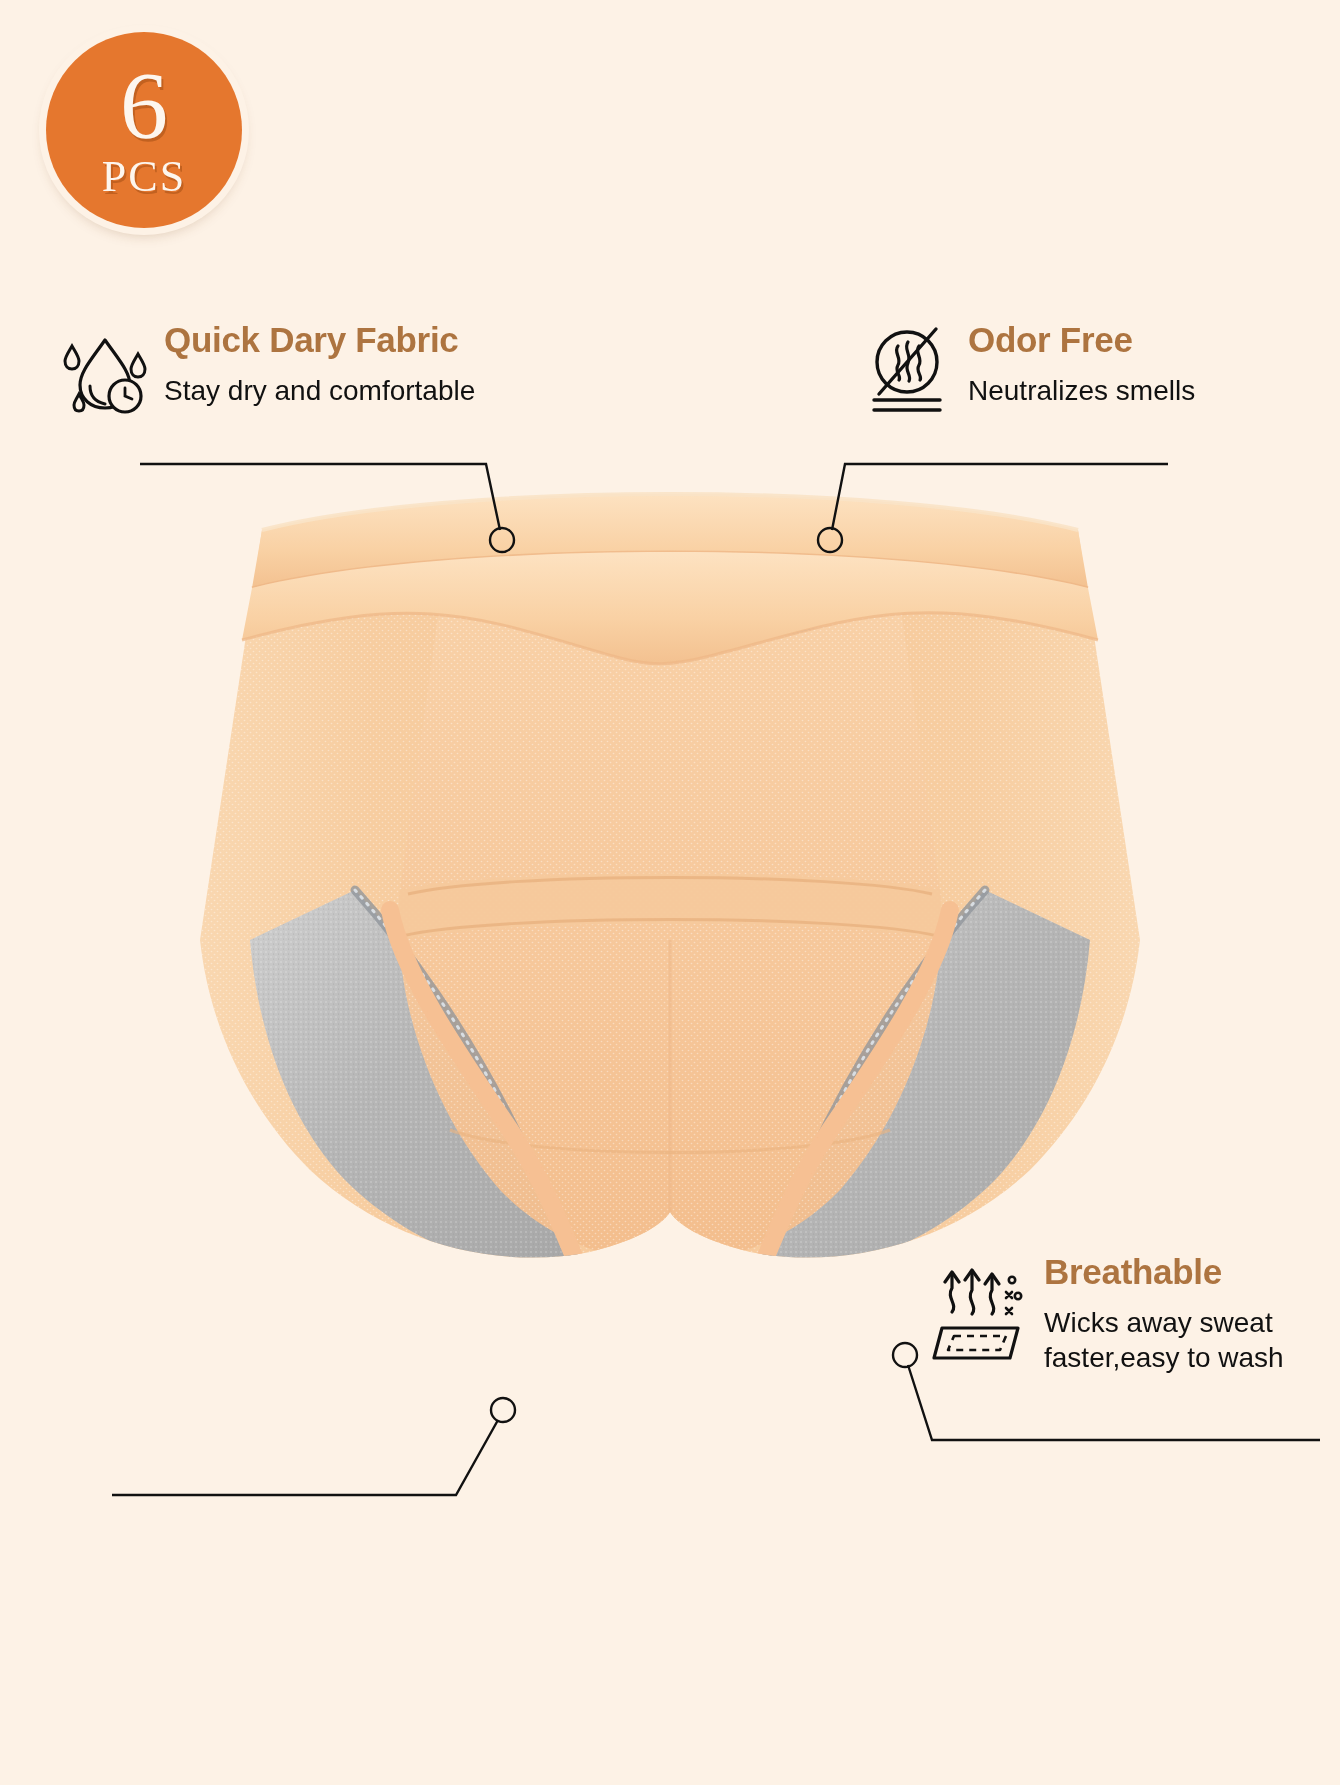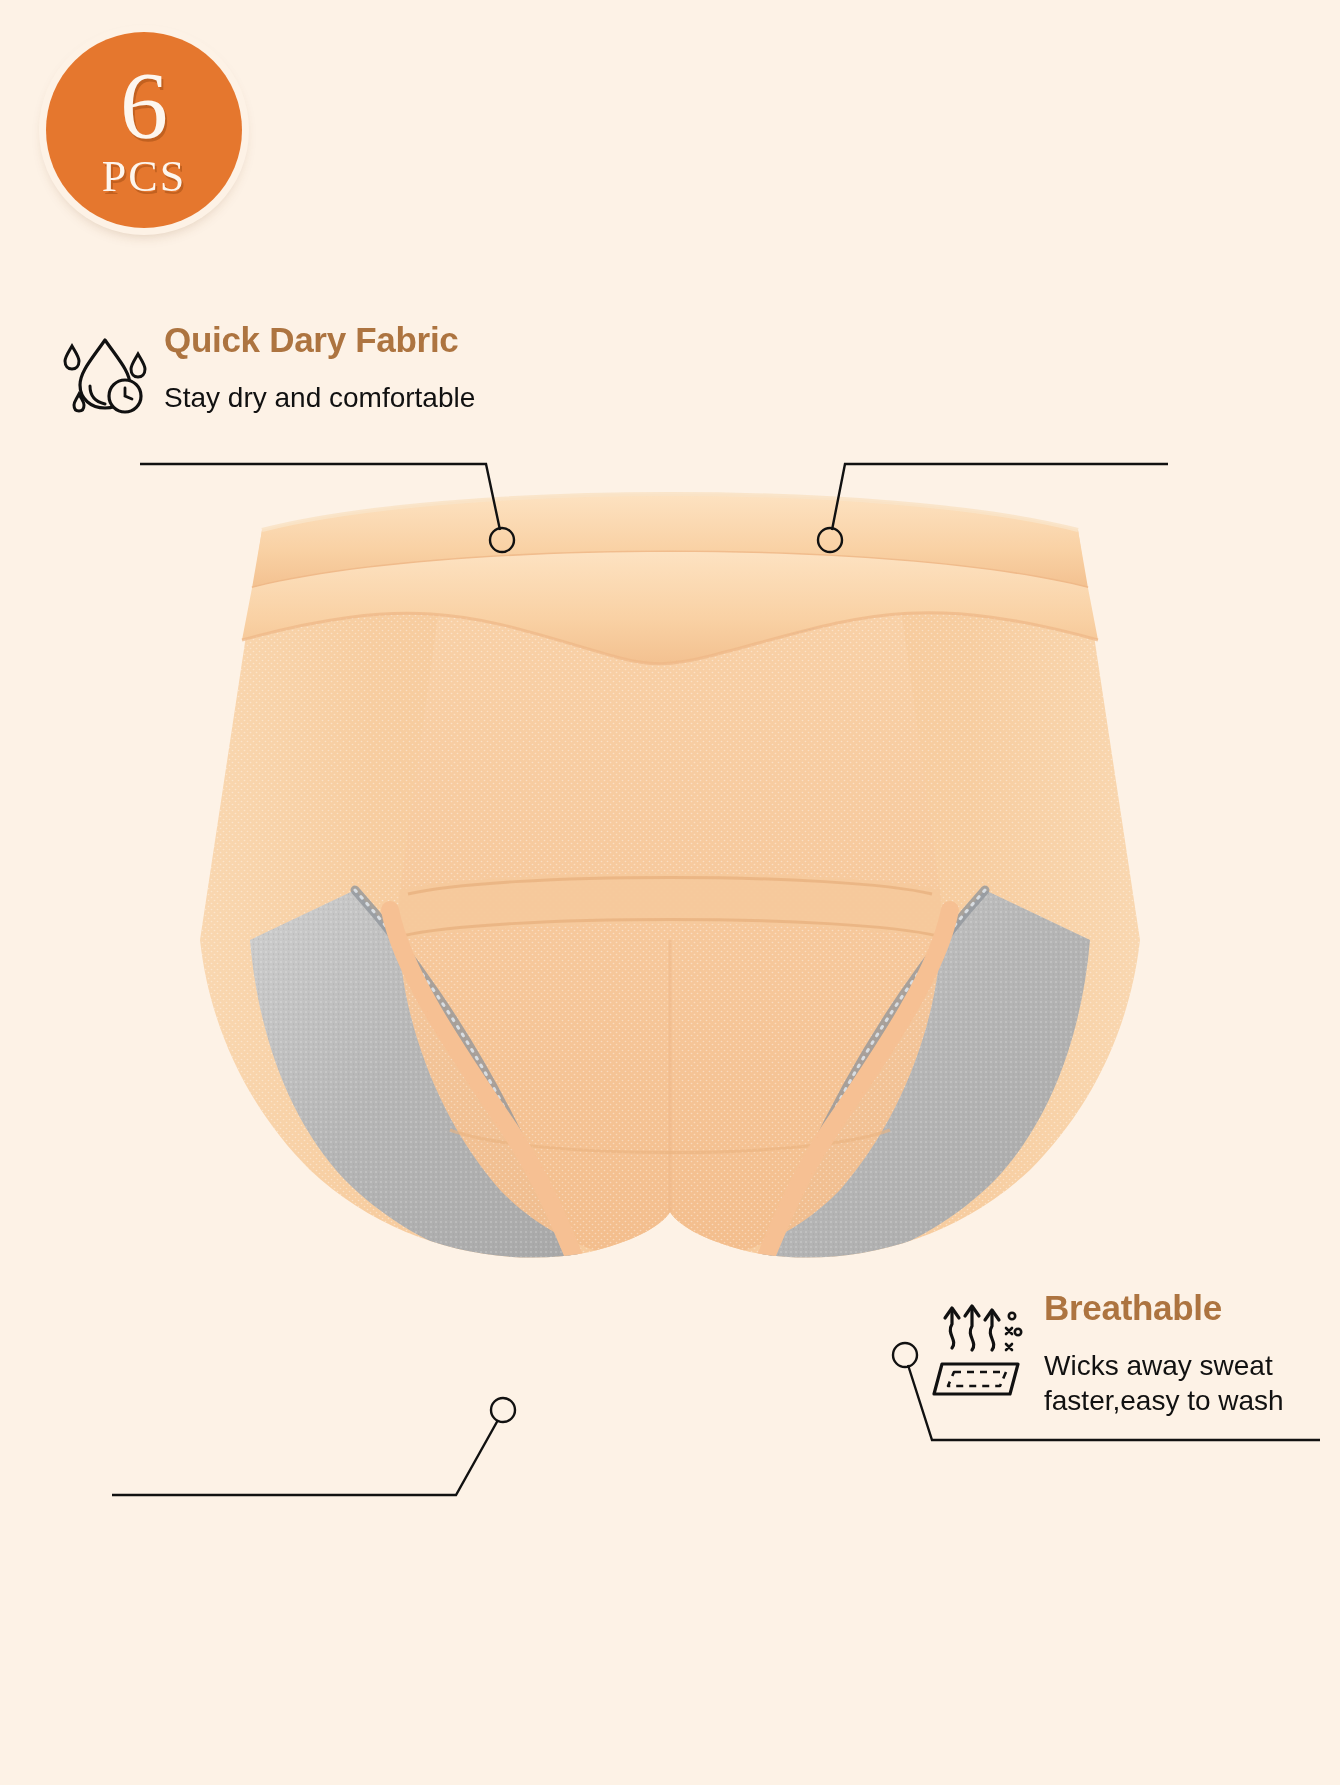--- a/index.html
+++ b/index.html
@@ -44,27 +44,27 @@
   
   .feat{position:absolute;display:flex;align-items:flex-start;gap:16px;}
   .feat .ico{flex:0 0 auto;}
   .feat .txt{display:flex;flex-direction:column;gap:8px;}
   .feat .h{
     color:#ad7440;font-weight:bold;font-size:35px;line-height:1.15;
     letter-spacing:-.3px;white-space:nowrap;
   }
   .feat .s{
     color:#111;font-size:28px;line-height:1.25;font-weight:400;
-    margin-top:12px;white-space:nowrap;
+    margin-top:5px;white-space:nowrap;
   }
 
   #f-quickdry{left:62px;top:320px;}
   #f-odor{left:862px;top:320px;}
   #f-gusset{left:24px;top:1390px;}
-  #f-breath{left:932px;top:1288px;}
+  #f-breath{left:932px;top:1252px;}
   #f-breath .s{white-space:normal;width:295px;}
 
   
   .lines{position:absolute;inset:0;pointer-events:none;}
 
   
   .product{position:absolute;left:150px;top:470px;width:1040px;height:930px;}
 </style>
 </head>
 <body>
@@ -208,20 +208,37 @@
         <path d="M76,34 C80,41 83,45 83,49 C83,54 80,57 76,57 C72,57 69,54 69,49 C69,45 72,41 76,34 Z" fill="none" stroke="#111" stroke-width="3"></path>
         <path d="M17,74 C20,80 22,82 22,85 C22,89 20,91 17,91 C14,91 12,89 12,85 C12,82 14,80 17,74 Z" fill="none" stroke="#111" stroke-width="3"></path>
       </svg>
     </span>
     <span class="txt">
       <span class="h">Quick Dary Fabric</span>
       <span class="s">Stay dry and comfortable</span>
     </span>
   </div>
 
+  <div class="feat" id="f-odor">
+    <span class="ico">
+      <svg width="90" height="96" viewBox="0 0 90 96">
+        <circle cx="45" cy="42" r="30" fill="none" stroke="#111" stroke-width="3.4"></circle>
+        <path d="M36,26 C31,32 40,38 36,45 C32,52 40,56 37,60" fill="none" stroke="#111" stroke-width="3.2" stroke-linecap="round"></path>
+        <path d="M46,22 C41,29 50,35 46,43 C42,51 50,55 47,61" fill="none" stroke="#111" stroke-width="3.2" stroke-linecap="round"></path>
+        <path d="M57,26 C52,32 61,38 57,45 C53,52 61,56 58,60" fill="none" stroke="#111" stroke-width="3.2" stroke-linecap="round"></path>
+        <path d="M17,74 L74,9" fill="none" stroke="#111" stroke-width="3.4" stroke-linecap="round"></path>
+        <path d="M12,80 L78,80" fill="none" stroke="#111" stroke-width="3.4" stroke-linecap="round"></path>
+        <path d="M12,90 L78,90" fill="none" stroke="#111" stroke-width="3.4" stroke-linecap="round"></path>
+      </svg>
+    </span>
+    <span class="txt">
+      <span class="h">Odor Free</span>
+      <span class="s">Neutralizes smells</span>
+    </span>
+  </div>
 
 
   <div class="feat" id="f-breath">
     <span class="ico">
       <svg width="96" height="110" viewBox="0 0 96 110">
         <path d="M20,60 C26,52 14,46 20,36 L20,22" fill="none" stroke="#111" stroke-width="3.2" stroke-linecap="round"></path>
         <path d="M13,30 L20,20 L27,30" fill="none" stroke="#111" stroke-width="3.2" stroke-linecap="round" stroke-linejoin="round"></path>
         <path d="M40,62 C46,54 34,48 40,38 L40,20" fill="none" stroke="#111" stroke-width="3.2" stroke-linecap="round"></path>
         <path d="M33,28 L40,18 L47,28" fill="none" stroke="#111" stroke-width="3.2" stroke-linecap="round" stroke-linejoin="round"></path>
         <path d="M60,62 C66,54 54,48 60,38 L60,24" fill="none" stroke="#111" stroke-width="3.2" stroke-linecap="round"></path>

